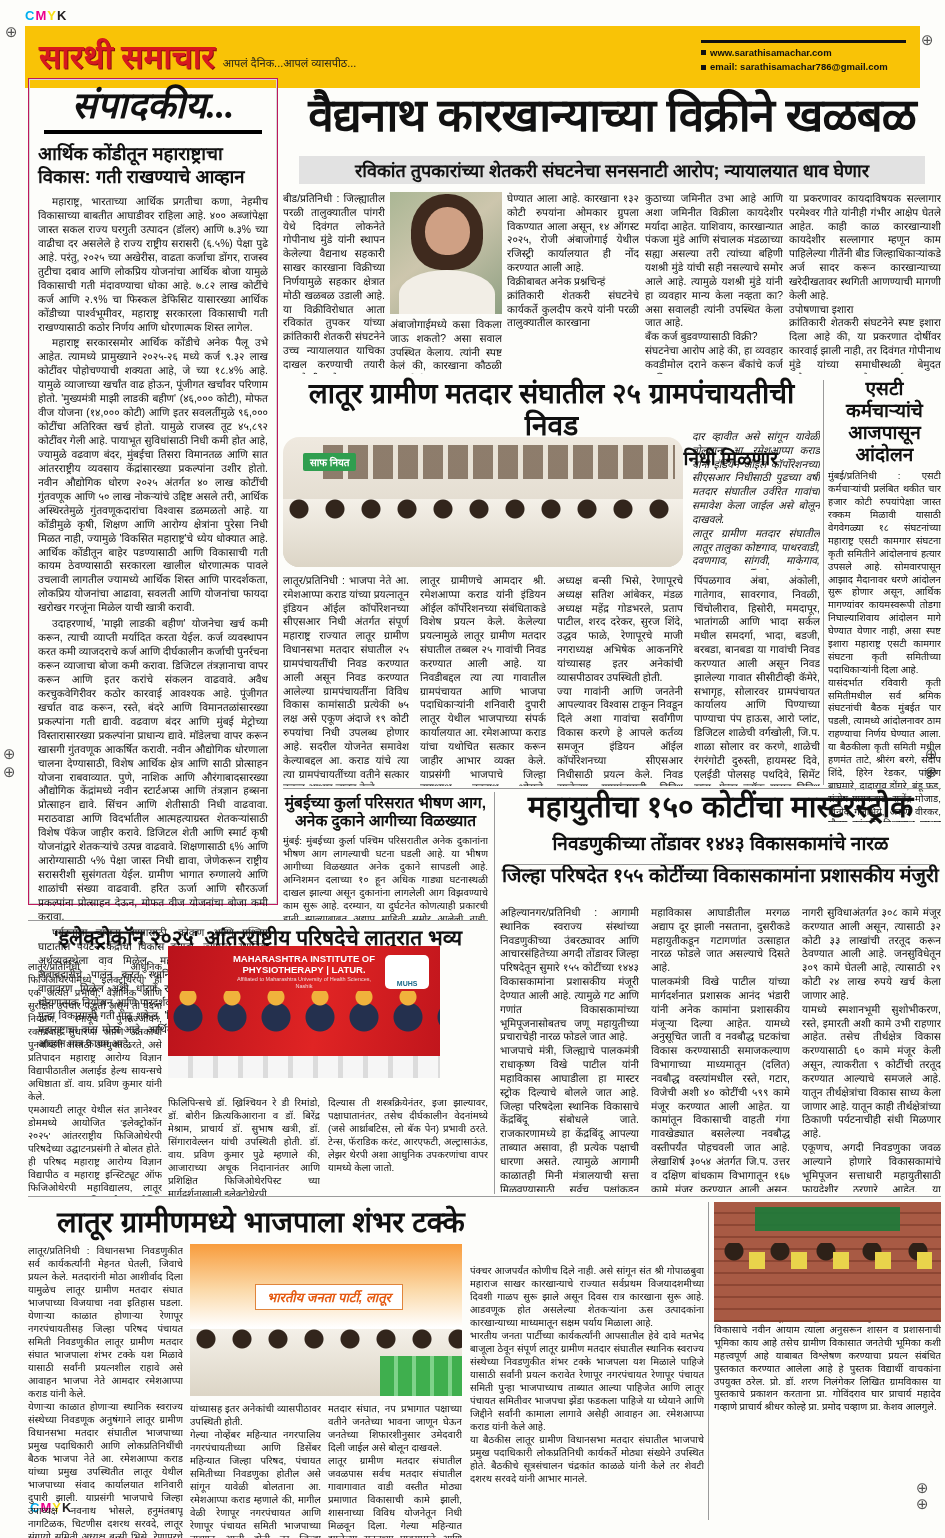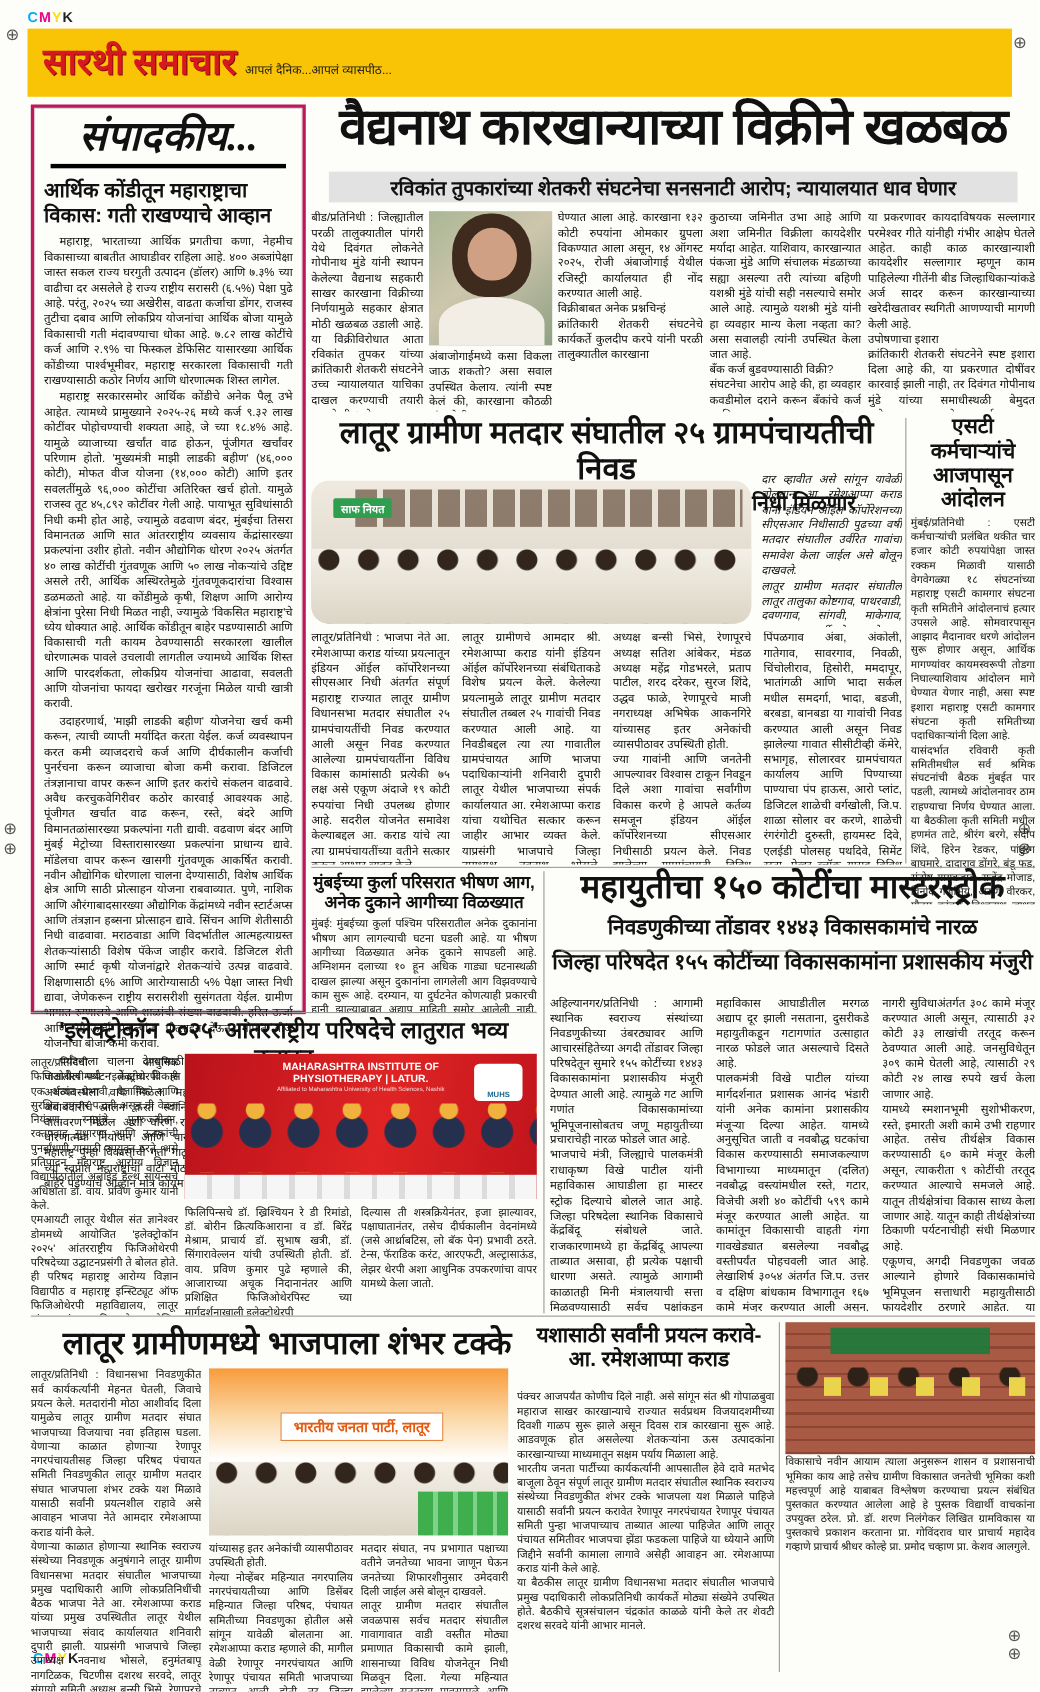--- a/index.html
+++ b/index.html
@@ -18,21 +18,21 @@
   .mast-title{font-size:33px;font-weight:bold;color:#D6191E;font-family:"Liberation Serif","DejaVu Serif",serif;
               text-shadow:1px 1px 0 #8a0e0e;white-space:nowrap;line-height:1;}
   .mast-tagline{font-size:11px;font-weight:normal;color:#1a1a1a;padding-bottom:4px;white-space:nowrap;}
   .mast-date{font-size:16px;font-weight:bold;color:#111;white-space:nowrap;}
   .mast-contact{width:205px;font-size:9.5px;font-weight:bold;color:#111;}
   .mast-contact .bar{height:3px;background:#111;margin-bottom:3px;}
   .mast-contact .row{display:flex;align-items:center;gap:4px;line-height:1.5;}
   .sq{width:5px;height:5px;background:#111;display:inline-block;flex:none;}
 
   
-  .editbox{left:28px;top:95px;width:250px;height:827px;border:3px solid #be185d;
+  .editbox{left:28px;top:78px;width:250px;height:827px;border:1px solid #be185d;
            box-shadow:inset 0 0 0 1px #d7d7d7;box-sizing:border-box;padding:6px 9px;}
   .edit-script{font-family:"Liberation Serif","DejaVu Serif",serif;font-style:italic;font-weight:bold;
                font-size:37px;text-align:center;border-bottom:4px solid #000;padding-bottom:4px;
                margin:2px 6px 8px 6px;line-height:1.05;}
   .edit-head{font-size:18.5px;font-weight:bold;line-height:1.25;margin:4px 0 7px 0;}
   .edit-body{font-size:10.4px;line-height:1.34;text-align:justify;}
   .edit-body p{margin:0 0 2px 0;text-indent:14px;}
 
   
   .main-head{left:283px;top:90px;width:658px;text-align:center;font-size:46px;font-weight:bold;
@@ -106,20 +106,31 @@
   <div class="regmark" style="left:925px;top:746px;">⊕</div>
   <div class="regmark" style="left:925px;top:764px;">⊕</div>
   <div class="regmark" style="left:916px;top:1480px;">⊕</div>
   <div class="regmark" style="left:916px;top:1496px;">⊕</div>
 
   <div class="abs masthead">
     <div class="mast-left">
       <div class="mast-title">सारथी समाचार</div>
       <div class="mast-tagline">आपलं दैनिक...आपलं व्यासपीठ...</div>
     </div>
+    <div class="mast-contact">
+      <div class="bar"></div>
+      <div class="row">
+          <span class="sq"></span>
+          <span>www.sarathisamachar.com</span>
+        </div>
+      <div class="row">
+          <span class="sq"></span>
+          <span>email: sarathisamachar786@gmail.com</span>
+        </div>
+    </div>
   </div>
 
   <div class="abs editbox">
     <div class="edit-script">संपादकीय...</div>
     <div class="edit-head">आर्थिक कोंडीतून महाराष्ट्राचा विकास: गती राखण्याचे आव्हान</div>
     <div class="edit-body">
       <p>महाराष्ट्र, भारताच्या आर्थिक प्रगतीचा कणा, नेहमीच विकासाच्या बाबतीत आघाडीवर राहिला आहे. ४०० अब्जांपेक्षा जास्त सकल राज्य घरगुती उत्पादन (डॉलर) आणि ७.३% च्या वाढीचा दर असलेले हे राज्य राष्ट्रीय सरासरी (६.५%) पेक्षा पुढे आहे. परंतु, २०२५ च्या अखेरीस, वाढता कर्जाचा डोंगर, राजस्व तुटीचा दबाव आणि लोकप्रिय योजनांचा आर्थिक बोजा यामुळे विकासाची गती मंदावण्याचा धोका आहे. ७.८२ लाख कोटींचे कर्ज आणि २.९% चा फिस्कल डेफिसिट यासारख्या आर्थिक कोंडीच्या पार्श्वभूमीवर, महाराष्ट्र सरकारला विकासाची गती राखण्यासाठी कठोर निर्णय आणि धोरणात्मक शिस्त लागेल.</p>
       <p>महाराष्ट्र सरकारसमोर आर्थिक कोंडीचे अनेक पैलू उभे आहेत. त्यामध्ये प्रामुख्याने २०२५-२६ मध्ये कर्ज ९.३२ लाख कोटींवर पोहोचण्याची शक्यता आहे, जे च्या १८.४% आहे. यामुळे व्याजाच्या खर्चांत वाढ होऊन, पूंजीगत खर्चांवर परिणाम होतो. 'मुख्यमंत्री माझी लाडकी बहीण' (४६,००० कोटी), मोफत वीज योजना (१४,००० कोटी) आणि इतर सवलतींमुळे ९६,००० कोटींचा अतिरिक्त खर्च होतो. यामुळे राजस्व तूट ४५,८९२ कोटींवर गेली आहे. पायाभूत सुविधांसाठी निधी कमी होत आहे, ज्यामुळे वढवाण बंदर, मुंबईचा तिसरा विमानतळ आणि सात आंतरराष्ट्रीय व्यवसाय केंद्रांसारख्या प्रकल्पांना उशीर होतो. नवीन औद्योगिक धोरण २०२५ अंतर्गत ४० लाख कोटींची गुंतवणूक आणि ५० लाख नोकऱ्यांचे उद्दिष्ट असले तरी, आर्थिक अस्थिरतेमुळे गुंतवणूकदारांचा विश्वास डळमळतो आहे. या कोंडीमुळे कृषी, शिक्षण आणि आरोग्य क्षेत्रांना पुरेसा निधी मिळत नाही, ज्यामुळे 'विकसित महाराष्ट्र'चे ध्येय धोक्यात आहे. आर्थिक कोंडीतून बाहेर पडण्यासाठी आणि विकासाची गती कायम ठेवण्यासाठी सरकारला खालील धोरणात्मक पावले उचलावी लागतील ज्यामध्ये आर्थिक शिस्त आणि पारदर्शकता, लोकप्रिय योजनांचा आढावा, सवलती आणि योजनांचा फायदा खरोखर गरजूंना मिळेल याची खात्री करावी.</p>
       <p>उदाहरणार्थ, 'माझी लाडकी बहीण' योजनेचा खर्च कमी करून, त्याची व्याप्ती मर्यादित करता येईल. कर्ज व्यवस्थापन करत कमी व्याजदराचे कर्ज आणि दीर्घकालीन कर्जाची पुनर्रचना करून व्याजाचा बोजा कमी करावा. डिजिटल तंत्रज्ञानाचा वापर करून आणि इतर करांचे संकलन वाढवावे. अवैध करचुकवेगिरीवर कठोर कारवाई आवश्यक आहे. पूंजीगत खर्चात वाढ करून, रस्ते, बंदरे आणि विमानतळांसारख्या प्रकल्पांना गती द्यावी. वढवाण बंदर आणि मुंबई मेट्रोच्या विस्तारासारख्या प्रकल्पांना प्राधान्य द्यावे. मॉडेलचा वापर करून खासगी गुंतवणूक आकर्षित करावी. नवीन औद्योगिक धोरणाला चालना देण्यासाठी, विशेष आर्थिक क्षेत्र आणि साठी प्रोत्साहन योजना राबवाव्यात. पुणे, नाशिक आणि औरंगाबादसारख्या औद्योगिक केंद्रांमध्ये नवीन स्टार्टअप्स आणि तंत्रज्ञान हब्सना प्रोत्साहन द्यावे. सिंचन आणि शेतीसाठी निधी वाढवावा. मराठवाडा आणि विदर्भातील आत्महत्याग्रस्त शेतकऱ्यांसाठी विशेष पॅकेज जाहीर करावे. डिजिटल शेती आणि स्मार्ट कृषी योजनांद्वारे शेतकऱ्यांचे उत्पन्न वाढवावे. शिक्षणासाठी ६% आणि आरोग्यासाठी ५% पेक्षा जास्त निधी द्यावा, जेणेकरून राष्ट्रीय सरासरीशी सुसंगतता येईल. ग्रामीण भागात रुग्णालये आणि शाळांची संख्या वाढवावी. हरित ऊर्जा आणि सौरऊर्जा प्रकल्पांना प्रोत्साहन देऊन, मोफत वीज योजनांचा बोजा कमी करावा.</p>
       <p>पर्यटनाला चालना देण्यासाठी, कोकण आणि पश्चिम घाटातील पर्यटन केंद्रांचा विकास करावा, ज्यामुळे स्थानिक अर्थव्यवस्थेला वाव मिळेल. महाराष्ट्र सरकारने आर्थिक जबाबदारीचे पालन करत स्थानिक उद्योजकांना सहयोगी वातावरण मिळेल अशी धोरणे राबवावीत. आर्थिक शिस्त, धोरणात्मक नियोजन आणि पारदर्शकता यांच्या जोरावर महाराष्ट्र पुन्हा विकासाची गती गाठू शकेल. 'विकसित भारत' च्या स्वप्नात महाराष्ट्राचा वाटा मोठा आहे, आर्थिक कोंडीतून बाहेर पडण्याचे आव्हान मात्र कायम आहे.</p>
@@ -202,43 +213,39 @@
 यामध्ये स्मशानभूमी सुशोभीकरण, रस्ते, इमारती अशी कामे उभी राहणार आहेत. तसेच तीर्थक्षेत्र विकास करण्यासाठी ६० कामे मंजूर केली असून, त्याकरीता ९ कोटींची तरतूद करण्यात आल्याचे समजले आहे. यातून तीर्थक्षेत्रांचा विकास साध्य केला जाणार आहे. यातून काही तीर्थक्षेत्रांच्या ठिकाणी पर्यटनाचीही संधी मिळणार आहे.
 एकूणच, अगदी निवडणुका जवळ आल्याने होणारे विकासकामांचे भूमिपूजन सत्ताधारी महायुतीसाठी फायदेशीर ठरणारे आहेत. या माध्यमातून इच्छुकांना जनतेपर्यंत पोहचता येणार असल्याने महायुतीचा विरोधकांसाठी हा मास्टरस्ट्रोक समजला जात आहे.</div>
   </div>
 
   <div class="hline" style="left:28px;top:920px;width:460px;"></div>
 
   <div class="abs" style="left:28px;top:926px;width:460px;height:270px;">
     <div class="sec-head" style="font-size:21px;">'इलेक्ट्रोकॉन २०२५' आंतरराष्ट्रीय परिषदेचे लातुरात भव्य उद्घाटन</div>
     <div class="col abs" style="left:0;top:34px;width:134px;height:236px;font-size:9.8px;">लातूर/प्रतिनिधी : आधुनिक फिजिओथेरपीमध्ये 'इलेक्ट्रोथेरपी' ही एक अत्यंत प्रभावी, वैज्ञानिक आणि सुरक्षित उपचार पद्धती असून ती वेदना नियंत्रण, स्नायूंचे पुनरुज्जीवन, रक्तप्रवाह सुधारणा आणि ऊतकांची पुनर्बांधणी यासाठी उपयुक्त ठरते, असे प्रतिपादन महाराष्ट्र आरोग्य विज्ञान विद्यापीठातील अलाईड हेल्थ सायन्सचे अधिष्ठाता डॉ. वाय. प्रविण कुमार यांनी केले.
 एमआयटी लातूर येथील संत ज्ञानेश्वर डोममध्ये आयोजित 'इलेक्ट्रोकॉन २०२५' आंतरराष्ट्रीय फिजिओथेरपी परिषदेच्या उद्घाटनप्रसंगी ते बोलत होते. ही परिषद महाराष्ट्र आरोग्य विज्ञान विद्यापीठ व महाराष्ट्र इन्स्टिट्यूट ऑफ फिजिओथेरपी महाविद्यालय, लातूर यांच्या संयुक्त विद्यमाने आयोजित करण्यात आली. परिषदेच्या अध्यक्षस्थानी कार्यकारी संचालक डॉ. हनुमंत कराड होते. प्रमुख मार्गदर्शक म्हणून</div>
-    <div class="photo photo-electro" style="left:140px;top:32px;width:320px;height:132px;">
+    <div class="photo photo-electro" style="left:140px;top:20px;width:272px;height:132px;">
       <div class="el-banner">
         <div>MAHARASHTRA INSTITUTE OF</div>
         <div>PHYSIOTHERAPY | LATUR.</div>
         <div class="el-sub">Affiliated to Maharashtra University of Health Sciences, Nashik</div>
       </div>
       <div class="muhs">MUHS</div>
       <div class="el-people"></div>
       <div class="el-chairs"></div>
     </div>
     <div class="col abs" style="left:140px;top:170px;width:152px;height:100px;font-size:9.8px;">फिलिपिन्सचे डॉ. ख्रिश्चियन रे डी रिमांडो, डॉ. बोरीन क्रित्यकिआराना व डॉ. बिरेंद्र मेश्राम, प्राचार्य डॉ. सुभाष खत्री, डॉ. सिंगारावेल्लन यांची उपस्थिती होती. डॉ. वाय. प्रविण कुमार पुढे म्हणाले की, आजाराच्या अचूक निदानानंतर आणि प्रशिक्षित फिजिओथेरपिस्ट च्या मार्गदर्शनाखाली इलेक्ट्रोथेरपी</div>
     <div class="col abs" style="left:300px;top:170px;width:160px;height:100px;font-size:9.8px;">दिल्यास ती शस्त्रक्रियेनंतर, इजा झाल्यावर, पक्षाघातानंतर, तसेच दीर्घकालीन वेदनांमध्ये (जसे आर्थ्राबटिस, लो बॅक पेन) प्रभावी ठरते. टेन्स, फॅराडिक करंट, आरएफटी, अल्ट्रासाऊंड, लेझर थेरपी अशा आधुनिक उपकरणांचा वापर यामध्ये केला जातो.</div>
   </div>
 
   <div class="hline" style="left:28px;top:1196px;width:913px;"></div>
 
   <div class="abs" style="left:28px;top:1202px;width:677px;height:336px;">
     <div class="sec-head abs" style="left:12px;top:4px;width:442px;font-size:29px;">लातूर ग्रामीणमध्ये भाजपाला शंभर टक्के</div>
-    <div class="sec-head abs" style="left:448px;top:2px;width:228px;font-size:19px;">
-      <div>यशासाठी सर्वांनी प्रयत्न करावे-</div>
-      <div>आ. रमेशआप्पा कराड</div>
-    </div>
-    <div class="photo photo-bjp" style="left:162px;top:42px;width:272px;height:152px;">
+    <div class="photo photo-bjp" style="left:162px;top:42px;width:272px;height:152px;font-style:italic;">
       <div class="bjp-band">भारतीय जनता पार्टी, लातूर</div>
       <div class="heads" style="height:44%;"></div>
       <div class="bjp-chairs"></div>
     </div>
     <div class="col abs" style="left:0;top:42px;width:155px;height:294px;font-size:9.8px;">लातूर/प्रतिनिधी : विधानसभा निवडणुकीत सर्व कार्यकर्त्यांनी मेहनत घेतली, जिवाचे प्रयत्न केले. मतदारांनी मोठा आशीर्वाद दिला यामुळेच लातूर ग्रामीण मतदार संघात भाजपाच्या विजयाचा नवा इतिहास घडला. येणाऱ्या काळात होणाऱ्या रेणापूर नगरपंचायतीसह जिल्हा परिषद पंचायत समिती निवडणुकीत लातूर ग्रामीण मतदार संघात भाजपाला शंभर टक्के यश मिळावे यासाठी सर्वांनी प्रयत्नशील राहावे असे आवाहन भाजपा नेते आमदार रमेशआप्पा कराड यांनी केले.
 येणाऱ्या काळात होणाऱ्या स्थानिक स्वराज्य संस्थेच्या निवडणूक अनुषंगाने लातूर ग्रामीण विधानसभा मतदार संघातील भाजपाच्या प्रमुख पदाधिकारी आणि लोकप्रतिनिधींची बैठक भाजपा नेते आ. रमेशआप्पा कराड यांच्या प्रमुख उपस्थितीत लातूर येथील भाजपाच्या संवाद कार्यालयात शनिवारी दुपारी झाली. याप्रसंगी भाजपाचे जिल्हा उपाध्यक्ष नवनाथ भोसले, हनुमंतबापू नागटिळक, चिटणीस दशरथ सरवदे, लातूर संगायो समिती अध्यक्ष बन्सी भिसे, रेणापूरचे अध्यक्ष सतीश आंबेकर, मंडळ अध्यक्ष महेंद्र गोडभरले, प्रताप पाटील, शरद दरेकर, सुरज शिंदे, उद्धव काव्हे, रेणापूरचे माजी नगराध्यक्ष अभिषेक आकनगिरे</div>
     <div class="col abs" style="left:162px;top:200px;width:131px;height:136px;font-size:9.8px;">यांच्यासह इतर अनेकांची व्यासपीठावर उपस्थिती होती.
 गेल्या नोव्हेंबर महिन्यात नगरपालिय नगरपंचायतीच्या आणि डिसेंबर महिन्यात जिल्हा परिषद, पंचायत समितीच्या निवडणुका होतील असे सांगून यावेळी बोलताना आ. रमेशआप्पा कराड म्हणाले की, मागील वेळी रेणापूर नगरपंचायत आणि रेणापूर पंचायत समिती भाजपाच्या ताब्यात आली होती तर जिल्हा परिषदेच्या ११ पैकी ६ जागेवर यश मिळाले होते. बहुतांशी जागा अत्यंत कमी मताने आपल्या हातून गेल्या. यावेळी प्रत्येक</div>
     <div class="col abs" style="left:300px;top:200px;width:134px;height:136px;font-size:9.8px;">मतदार संघात, नप प्रभागात पक्षाच्या वतीने जनतेच्या भावना जाणून घेऊन जनतेच्या शिफारशीनुसार उमेदवारी दिली जाईल असे बोलून दाखवले.
 लातूर ग्रामीण मतदार संघातील जवळपास सर्वच मतदार संघातील गावागावात वाडी वस्तीत मोठ्या प्रमाणात विकासाची कामे झाली, शासनाच्या विविध योजनेतून निधी मिळवून दिला. गेल्या महिन्यात झालेल्या सततच्या पावसामुळे आणि पूर परिस्थितीमुळे नुकसानीत सापडलेल्या शेतकऱ्यांना राज्यातील महायुती शासनाने पॅकेज जाहीर करून मोठा दिलासा देण्याचा प्रयत्न केला आहे. एवढे मोठे</div>

